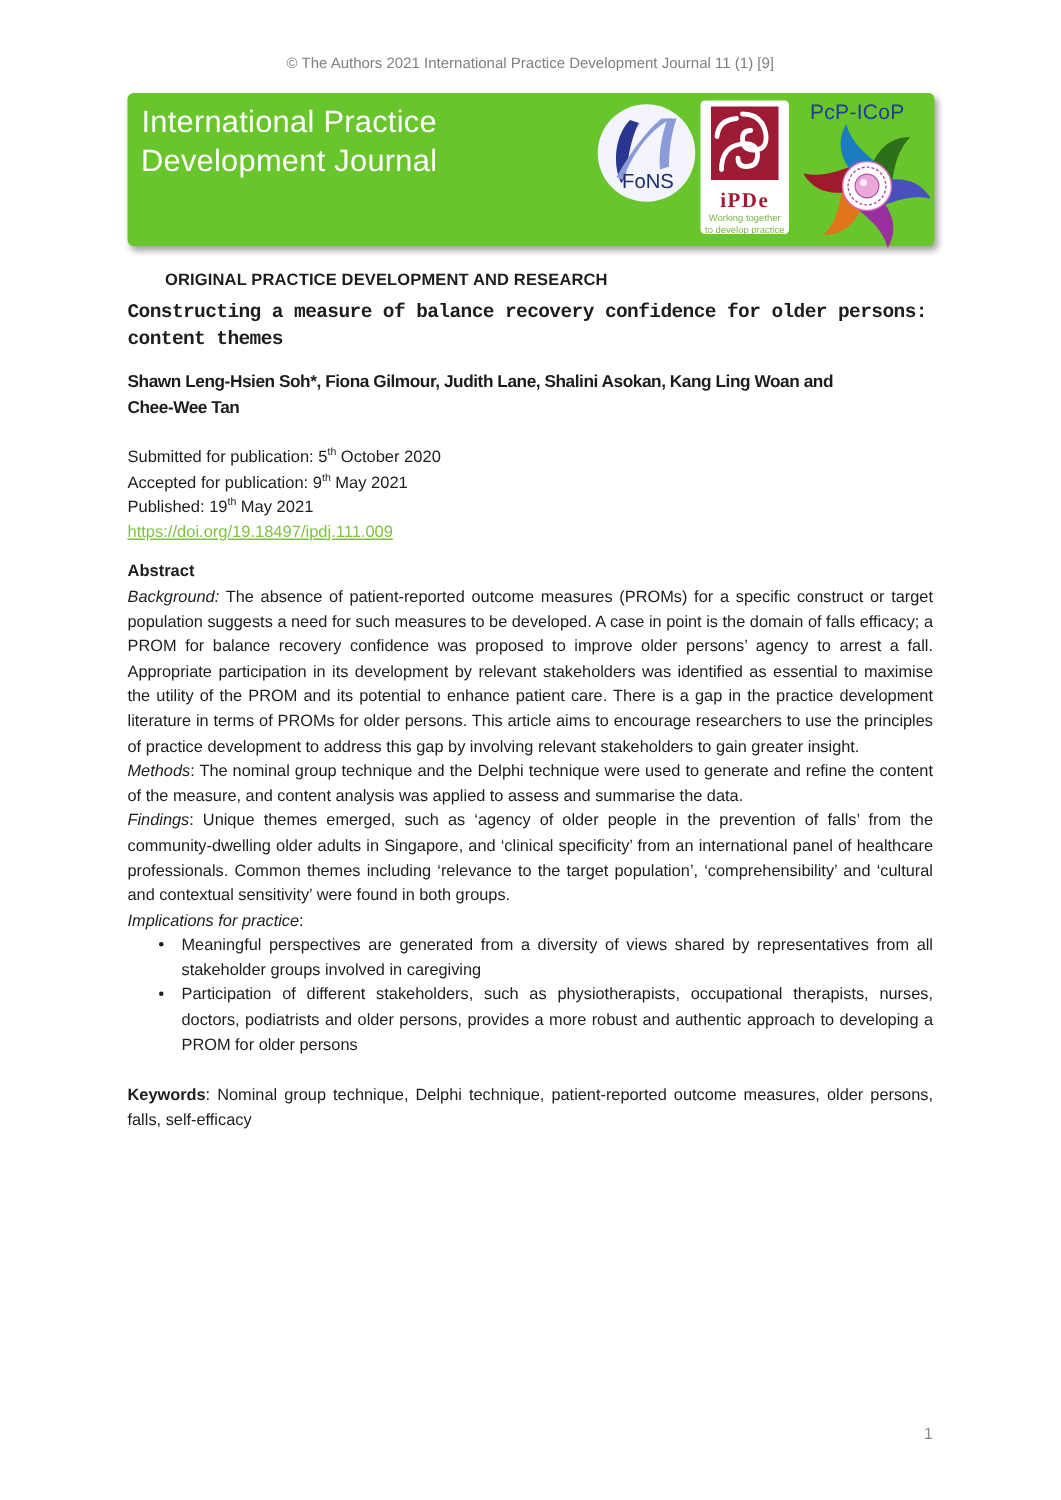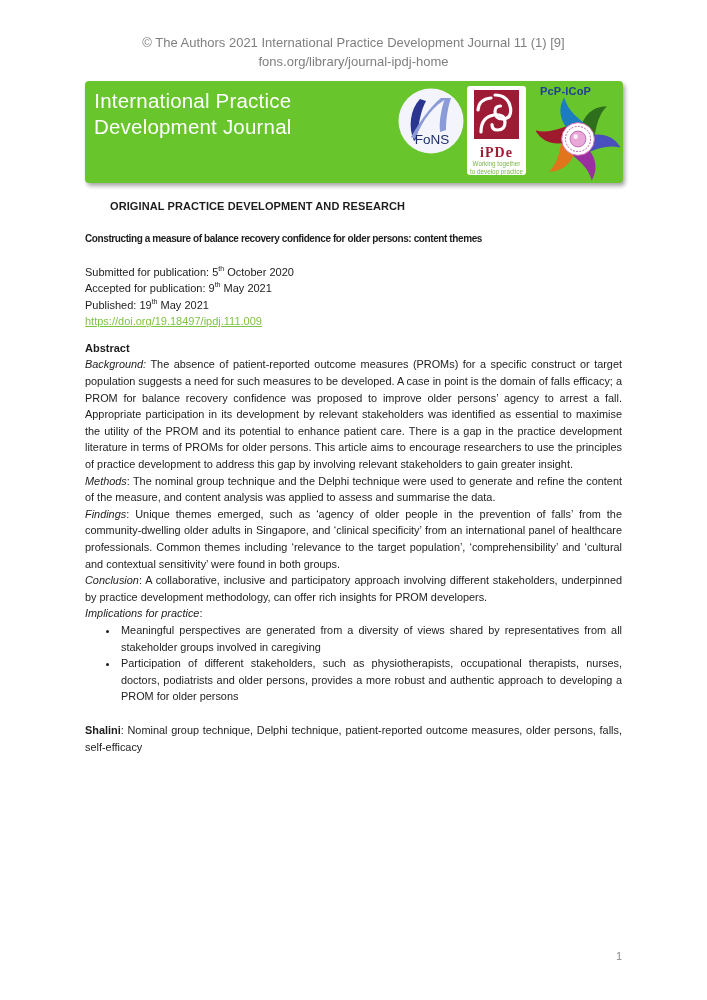--- a/index.html
+++ b/index.html
@@ -13,21 +13,21 @@
     color:#1d1d1d;
     overflow:hidden;
   }
   .content { padding:0 85px; }
 
   
   .copyright {
     padding-top:33px;
     text-align:center;
     color:#7f7f7f;
-    font-size:13px;
+    font-size:10px;
     line-height:19px;
   }
 
   
   .banner {
     position:relative;
     margin-top:10px;
     width:538px; height:102px;
     background:#68C62C;
     border-radius:4px;
@@ -63,38 +63,39 @@
     letter-spacing:1px;
   }
   .ipde-tagline {
     color:#7ab648;
     font-size:6.3px;
     line-height:8px;
   }
   .logo-pcp { position:absolute; left:451px; top:4px; width:84px; height:96px; }
   .pcp-label {
     color:#1F3D99;
-    font-weight:bold;
-    font-size:11px;
+    font-weight:normal;
+    font-size:14px;
     letter-spacing:0.2px;
     padding-left:4px;
   }
 
   
   .type-heading {
     margin-top:17px;
     font-size:11px; font-weight:bold;
     letter-spacing:0.1px;
     margin-left:25px;
   }
   .article-title {
-    margin-top:18px;
-    font-size:10px; font-weight:bold;
+    margin-top:6px;
+    font-size:13px; font-weight:bold;
     line-height:17.5px;
     letter-spacing:-0.4px;
+    font-family:Liberation Mono, monospace;
   }
   .authors {
     margin-top:13px;
     font-size:11.5px; font-weight:bold;
     line-height:17px;
     letter-spacing:-0.3px;
   }
   .meta { margin-top:9px; font-size:11px; line-height:16.6px; }
   .dates { margin-top:16px; font-size:11px; line-height:16.6px; }
   sup { font-size:7px; vertical-align:super; line-height:0; }
@@ -119,21 +120,20 @@
   }
 </style>
 </head>
 <body>
 
 <div class="page">
   <div class="content">
 
     <div class="copyright">
       <div>© The Authors 2021 International Practice Development Journal 11 (1) [9]</div>
-      <div>fons.org/library/journal-ipdj-home</div>
     </div>
 
     <div class="banner">
       <div class="banner-title">
         <div>International Practice</div>
         <div>Development Journal</div>
       </div>
 
       <svg class="logo-fons" viewBox="0 0 66 66">
         <circle cx="33" cy="33" r="32.5" fill="#f4f5fc"></circle>
@@ -174,42 +174,45 @@
       </div>
 
     </div>
 
     <div class="type-heading">ORIGINAL PRACTICE DEVELOPMENT AND RESEARCH</div>
 
     <div class="article-title">
       <div>Constructing a measure of balance recovery confidence for older persons: content themes</div>
     </div>
 
+    <div class="authors">
+      <div>Shawn Leng-Hsien Soh*, Fiona Gilmour, Judith Lane, Shalini Asokan, Kang Ling Woan and</div>
+      <div>Chee-Wee Tan</div>
+    </div>
 
 
     <div class="dates">
       <div><span>Submitted for publication: 5</span><sup>th</sup><span> October 2020</span></div>
       <div><span>Accepted for publication: 9</span><sup>th</sup><span> May 2021</span></div>
       <div><span>Published: 19</span><sup>th</sup><span> May 2021</span></div>
       <div><a class="green-link">https://doi.org/19.18497/ipdj.111.009</a></div>
     </div>
 
     <div class="abstract">
       <div class="abstract-heading">Abstract</div>
       <p><span class="lbl">Background:</span><span> The absence of patient-reported outcome measures (PROMs) for a specific construct or target population suggests a need for such measures to be developed. A case in point is the domain of falls efficacy; a PROM for balance recovery confidence was proposed to improve older persons’ agency to arrest a fall. Appropriate participation in its development by relevant stakeholders was identified as essential to maximise the utility of the PROM and its potential to enhance patient care. There is a gap in the practice development literature in terms of PROMs for older persons. This article aims to encourage researchers to use the principles of practice development to address this gap by involving relevant stakeholders to gain greater insight.</span></p>
       <p><span class="lbl">Methods</span><span>: The nominal group technique and the Delphi technique were used to generate and refine the content of the measure, and content analysis was applied to assess and summarise the data.</span></p>
       <p><span class="lbl">Findings</span><span>: Unique themes emerged, such as ‘agency of older people in the prevention of falls’ from the community-dwelling older adults in Singapore, and ‘clinical specificity’ from an international panel of healthcare professionals. Common themes including ‘relevance to the target population’, ‘comprehensibility’ and ‘cultural and contextual sensitivity’ were found in both groups.</span></p>
-      <p><span class="lbl">Conclusion</span><span>: A collaborative, inclusive and participatory approach involving different stakeholders, underpinned by practice development methodology, can offer rich insights for PROM developers.</span></p>
       <p><span class="lbl">Implications for practice</span><span>:</span></p>
       <ul class="implications-list">
         <li>Meaningful perspectives are generated from a diversity of views shared by representatives from all stakeholder groups involved in caregiving</li>
         <li>Participation of different stakeholders, such as physiotherapists, occupational therapists, nurses, doctors, podiatrists and older persons, provides a more robust and authentic approach to developing a PROM for older persons</li>
       </ul>
     </div>
 
     <div class="keywords">
-      <b>Shalini</b><span>: Nominal group technique, Delphi technique, patient-reported outcome measures, older persons, falls, self-efficacy</span>
+      <b>Keywords</b><span>: Nominal group technique, Delphi technique, patient-reported outcome measures, older persons, falls, self-efficacy</span>
     </div>
 
   </div>
 
   <div class="page-number">1</div>
 </div>
 
 </body></html>

